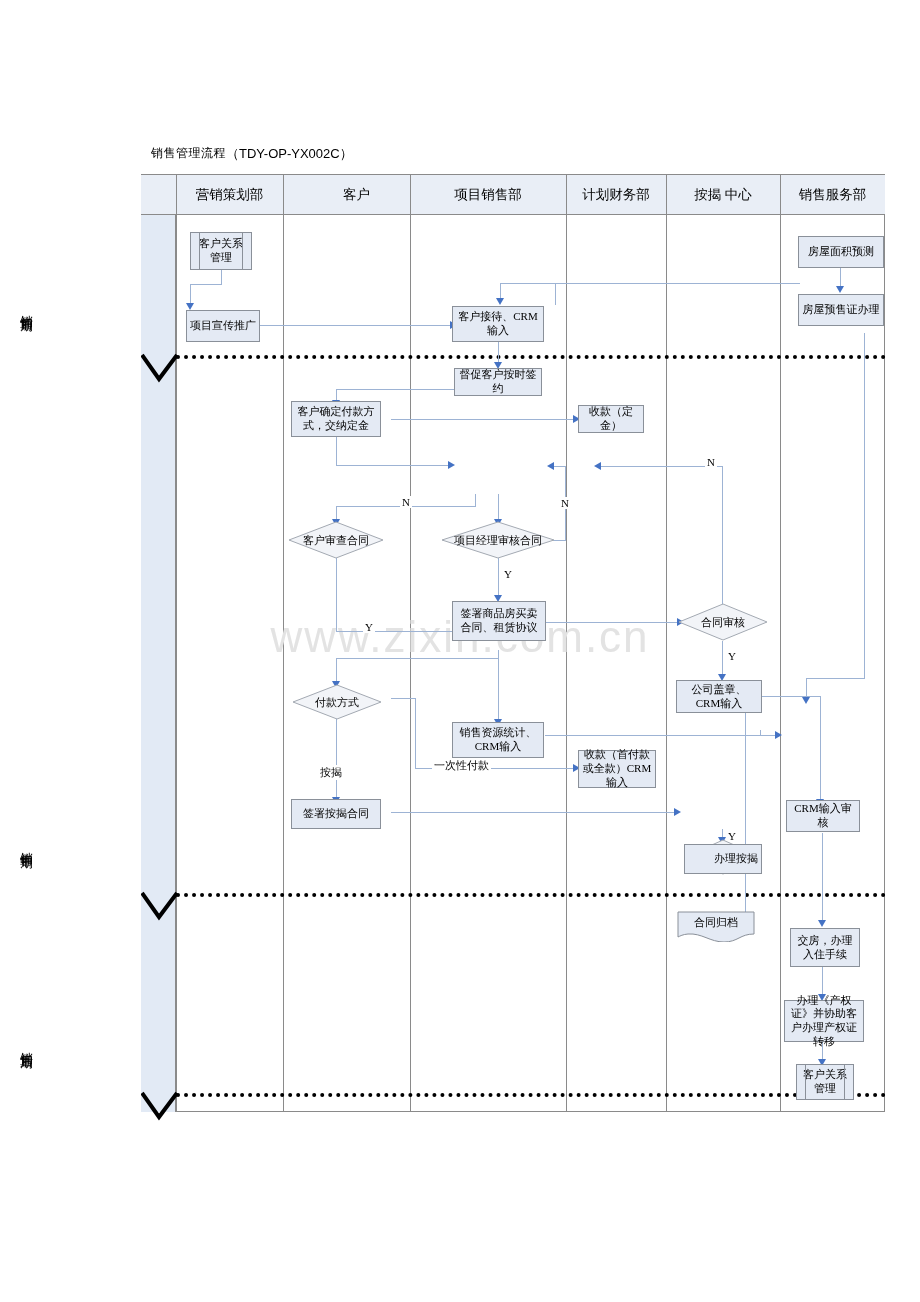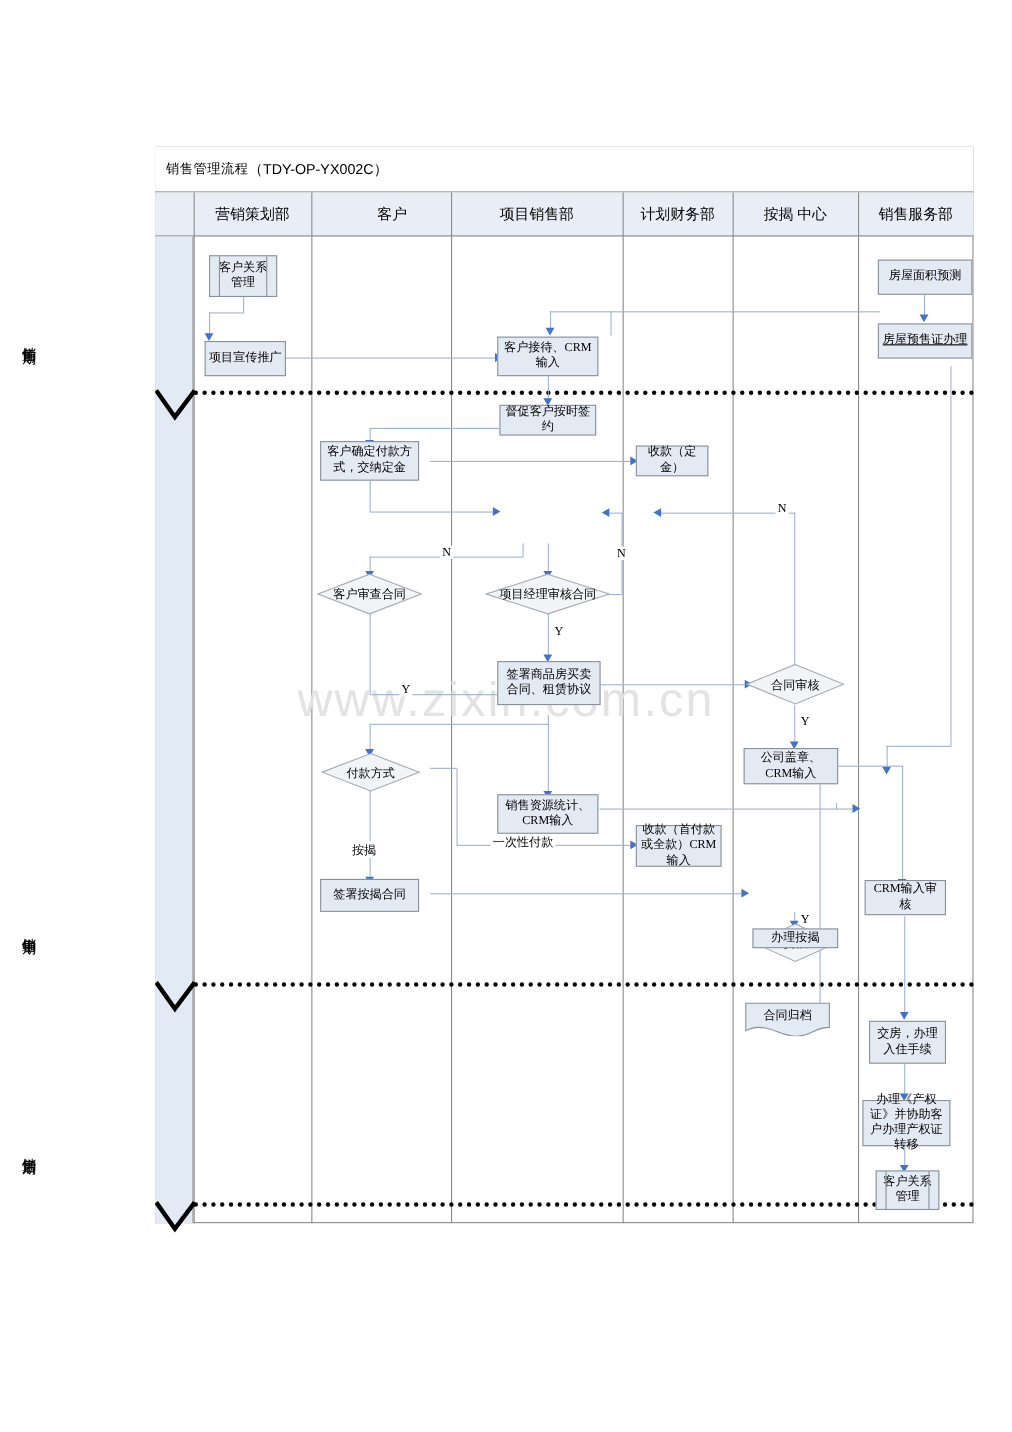--- a/index.html
+++ b/index.html
@@ -217,21 +217,21 @@
   <div class="arr right" style="left:775px;top:731px;"></div>
 
   <div class="ln lnv" style="left:336px;top:713px;height:85px;"></div>
   <div class="arr down" style="left:332px;top:797px;"></div>
   <div class="elabel" style="left:318px;top:765px;">按揭</div>
 
   <div class="ln lnh" style="left:391px;top:698px;width:24px;"></div>
   <div class="ln lnv" style="left:415px;top:698px;height:70px;"></div>
   <div class="ln lnh" style="left:415px;top:768px;width:158px;"></div>
   <div class="arr right" style="left:573px;top:764px;"></div>
-  <div class="elabel" style="left:446px;top:758px;">一次性付款</div>
+  <div class="elabel" style="left:432px;top:758px;">一次性付款</div>
 
   <div class="ln lnh" style="left:391px;top:812px;width:283px;"></div>
   <div class="arr right" style="left:674px;top:808px;"></div>
 
   <div class="ln lnv" style="left:722px;top:829px;height:15px;"></div>
   <div class="arr down" style="left:718px;top:837px;"></div>
   <div class="elabel" style="left:726px;top:830px;">Y</div>
 
   <div class="ln lnv" style="left:822px;top:833px;height:88px;"></div>
   <div class="arr down" style="left:818px;top:920px;"></div>
@@ -255,21 +255,21 @@
   </div>
 
   <div class="node" style="left:452px;top:306px;width:92px;height:36px;">
     <span>客户接待、CRM输入</span>
   </div>
 
   <div class="node" style="left:798px;top:236px;width:86px;height:32px;">
     <span>房屋面积预测</span>
   </div>
 
-  <div class="node" style="left:798px;top:294px;width:86px;height:32px;text-decoration:underline;">
+  <div class="node" style="left:798px;top:294px;width:86px;height:32px;">
     <span>房屋预售证办理</span>
   </div>
 
   <div class="node" style="left:454px;top:368px;width:88px;height:28px;">
     <span>督促客户按时签约</span>
   </div>
 
   <div class="node" style="left:291px;top:401px;width:90px;height:36px;">
     <span>客户确定付款方式，交纳定金</span>
   </div>
@@ -327,21 +327,21 @@
     <span>签署按揭合同</span>
   </div>
 
   <div class="diamond" style="left:684px;top:839px;width:78px;height:36px;text-decoration:underline;">
     <svg width="78" height="36">
         <polygon points="39,1 77,18 39,35 1,18" fill="#f2f4f8" stroke="#a3a9b2" stroke-width="1"></polygon>
       </svg>
     <div class="dtxt">贷款</div>
   </div>
 
-  <div class="node" style="left:684px;top:844px;width:78px;height:18px;">
+  <div class="node" style="left:684px;top:844px;width:78px;height:30px;justify-content:flex-end;">
     <span>办理按揭</span>
   </div>
 
   <div class="node" style="left:786px;top:800px;width:74px;height:32px;">
     <span>CRM输入审核</span>
   </div>
 
   <div class="docshape" style="left:676px;top:910px;width:80px;height:32px;">
     <svg width="80" height="32">
       <path d="M2,2 L78,2 L78,24 C64,24 62,32 48,32 C34,32 26,23 12,24 C7,24.4 4,26 2,27 Z" fill="#e4eaf4" stroke="#8a9099" stroke-width="1"></path>

